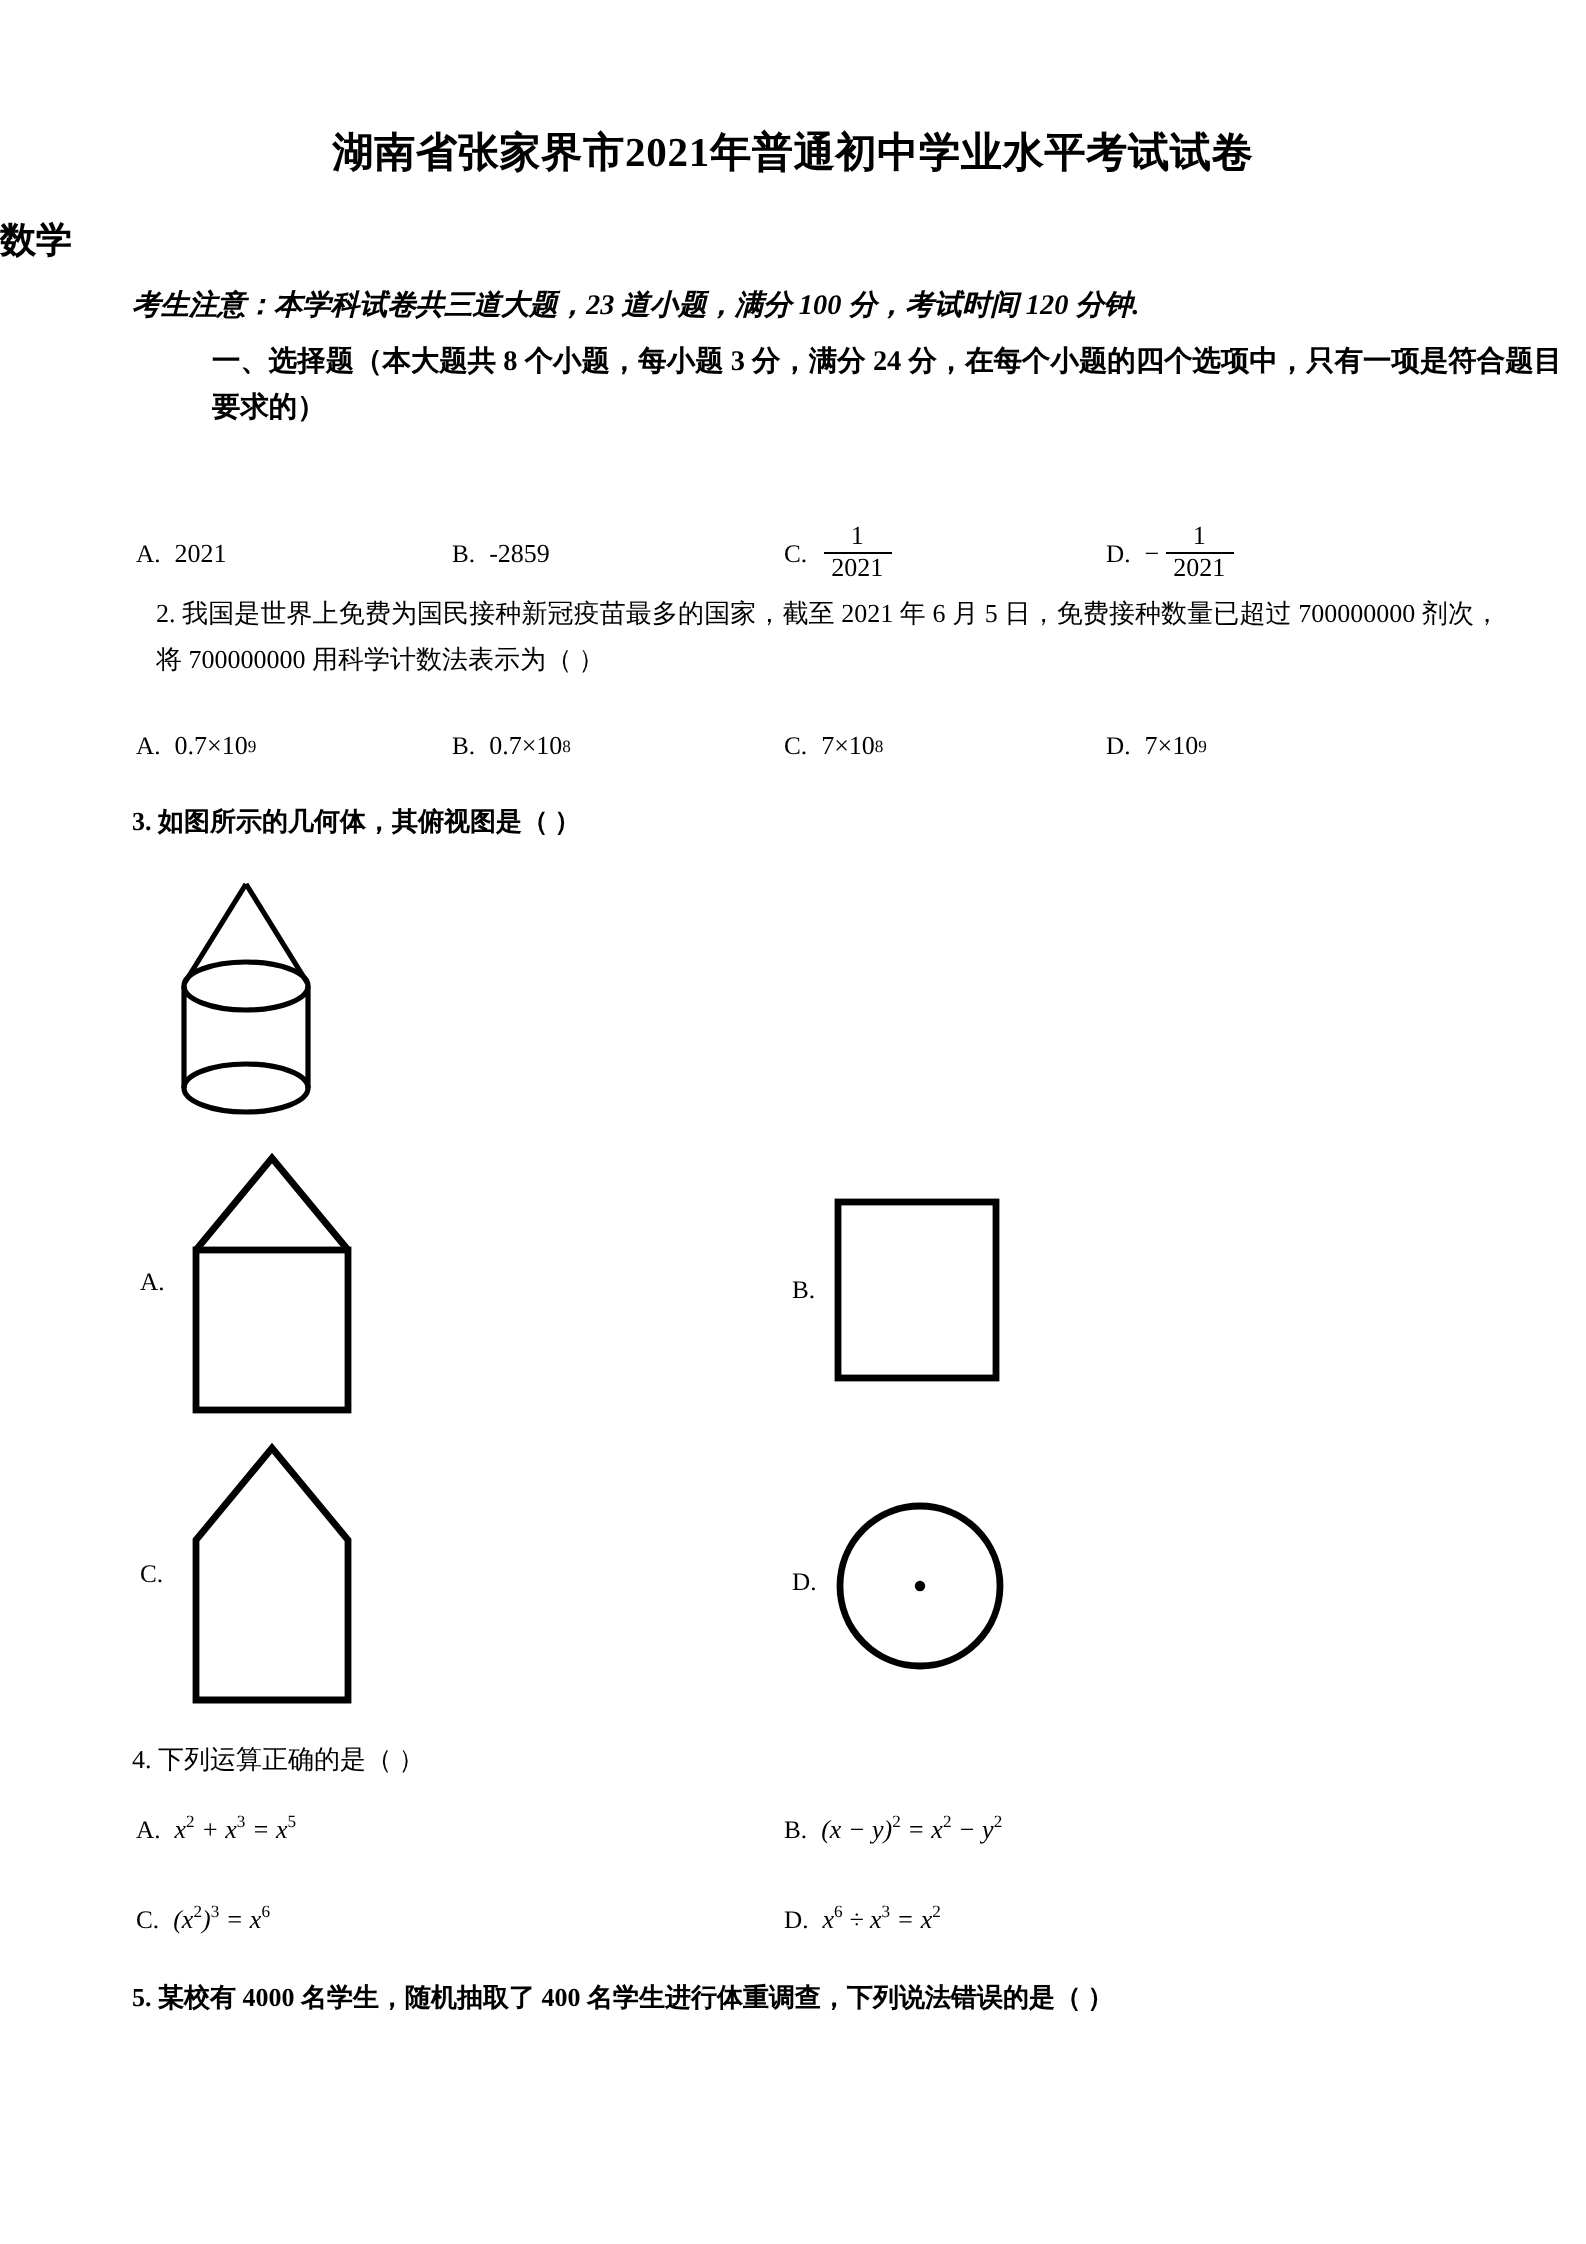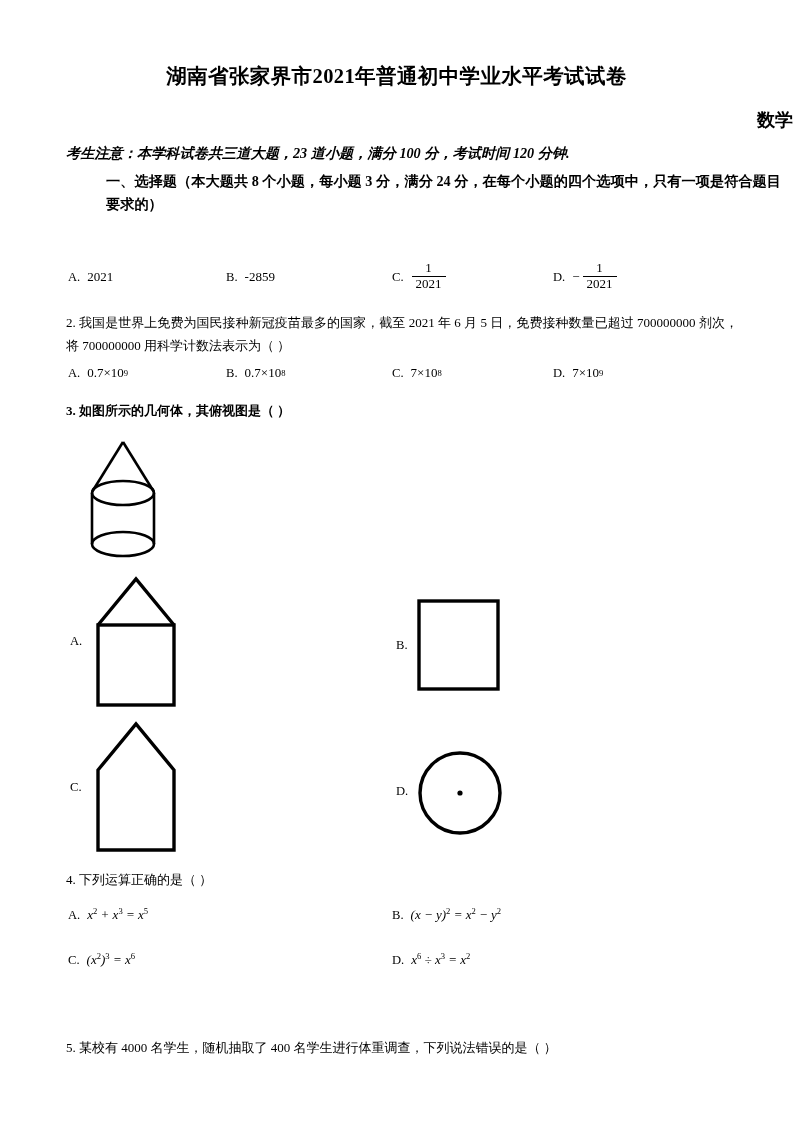--- a/index.html
+++ b/index.html
@@ -30,21 +30,21 @@
     text-align: center;
     font-size: 20.5px;
     font-weight: bold;
     letter-spacing: 0.4px;
     font-family: "Liberation Serif", "DejaVu Serif", serif;
   }
   .doc-subject {
     position: absolute;
     left: 0; top: 108px;
     width: 793px;
-    text-align: right;
+    text-align: left;
     font-size: 18px;
     font-weight: bold;
   }
 
   
   .notice {
     position: absolute;
     left: 66px; top: 143px;
     width: 672px;
     font-size: 14.2px;
@@ -66,24 +66,24 @@
   
   .stem {
     position: absolute;
     font-size: 13px;
     line-height: 1.75;
     width: 672px;
     left: 66px;
     text-align: justify;
   }
   .q1-stem  { top: 219px; }
-  .q2-stem  { top: 312px; }
+  .q2-stem  { top: 296px; margin-left: 12px; }
   .q3-stem  { top: 400px; font-weight: bold; }
   .q4-stem  { top: 869px; }
-  .q5-stem  { top: 1037px; }
+  .q5-stem  { top: 988px; font-weight: bold; }
 
   
   .opt-row {
     position: absolute;
     left: 66px;
     width: 672px;
     height: 30px;
     font-size: 13px;
   }
   .opt {

